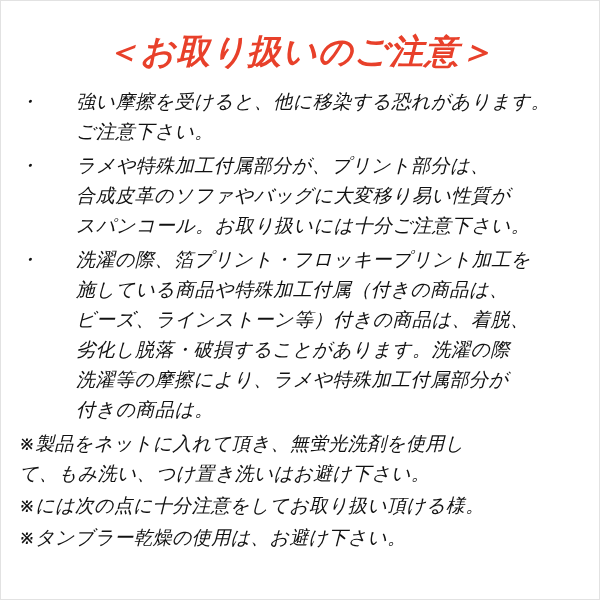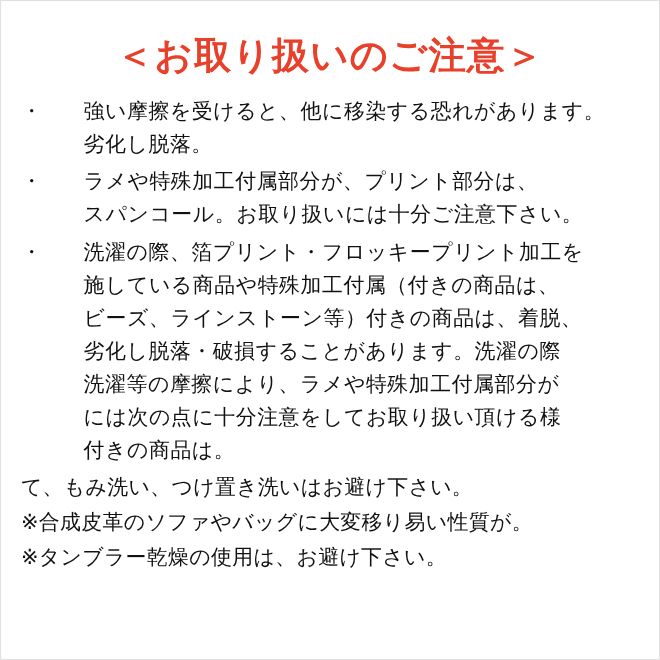--- a/index.html
+++ b/index.html
@@ -14,20 +14,21 @@
     overflow: hidden;
   }
   .page {
     position: relative;
     width: 600px;
     height: 600px;
     box-sizing: border-box;
     background: #ffffff;
     border: 1px solid #e2e2e2;
     padding: 0;
+    font-style: italic;
   }
   .title {
     color: #e8402a;
     font-size: 34px;
     font-weight: bold;
     text-align: center;
     letter-spacing: 1px;
     margin: 30px 0 14px 0;
     line-height: 1.2;
     white-space: nowrap;
@@ -77,56 +78,57 @@
 
   <div class="title">＜お取り扱いのご注意＞</div>
 
   <div class="body">
 
     <div class="para">
       <div class="item">
         <span class="bullet">・</span>
         <div class="lines">
           <div class="line">強い摩擦を受けると、他に移染する恐れがあります。</div>
-          <div class="line">劣化し脱落。</div>
+          <div class="line">ご注意下さい。</div>
         </div>
       </div>
     </div>
 
     <div class="para">
       <div class="item">
         <span class="bullet">・</span>
         <div class="lines">
           <div class="line">ラメや特殊加工付属部分が、プリント部分は、</div>
+          <div class="line">合成皮革のソファやバッグに大変移り易い性質が</div>
           <div class="line">スパンコール。お取り扱いには十分ご注意下さい。</div>
         </div>
       </div>
     </div>
 
     <div class="para">
       <div class="item">
         <span class="bullet">・</span>
         <div class="lines">
           <div class="line">洗濯の際、箔プリント・フロッキープリント加工を</div>
           <div class="line">施している商品や特殊加工付属（付きの商品は、</div>
           <div class="line">ビーズ、ラインストーン等）付きの商品は、着脱、</div>
           <div class="line">劣化し脱落・破損することがあります。洗濯の際</div>
           <div class="line">洗濯等の摩擦により、ラメや特殊加工付属部分が</div>
-          <div class="line">には次の点に十分注意をしてお取り扱い頂ける様</div>
           <div class="line">付きの商品は。</div>
         </div>
       </div>
     </div>
 
     <div class="note">
+      <div class="line">※製品をネットに入れて頂き、無蛍光洗剤を使用し</div>
       <div class="line">て、もみ洗い、つけ置き洗いはお避け下さい。</div>
     </div>
 
     <div class="note">
-      <div class="line">※合成皮革のソファやバッグに大変移り易い性質が。</div>
+      <div class="line">※には次の点に十分注意をしてお取り扱い頂ける様。</div>
     </div>
 
     <div class="note">
       <div class="line">※タンブラー乾燥の使用は、お避け下さい。</div>
     </div>
 
   </div>
 </div>
 
 </body></html>

